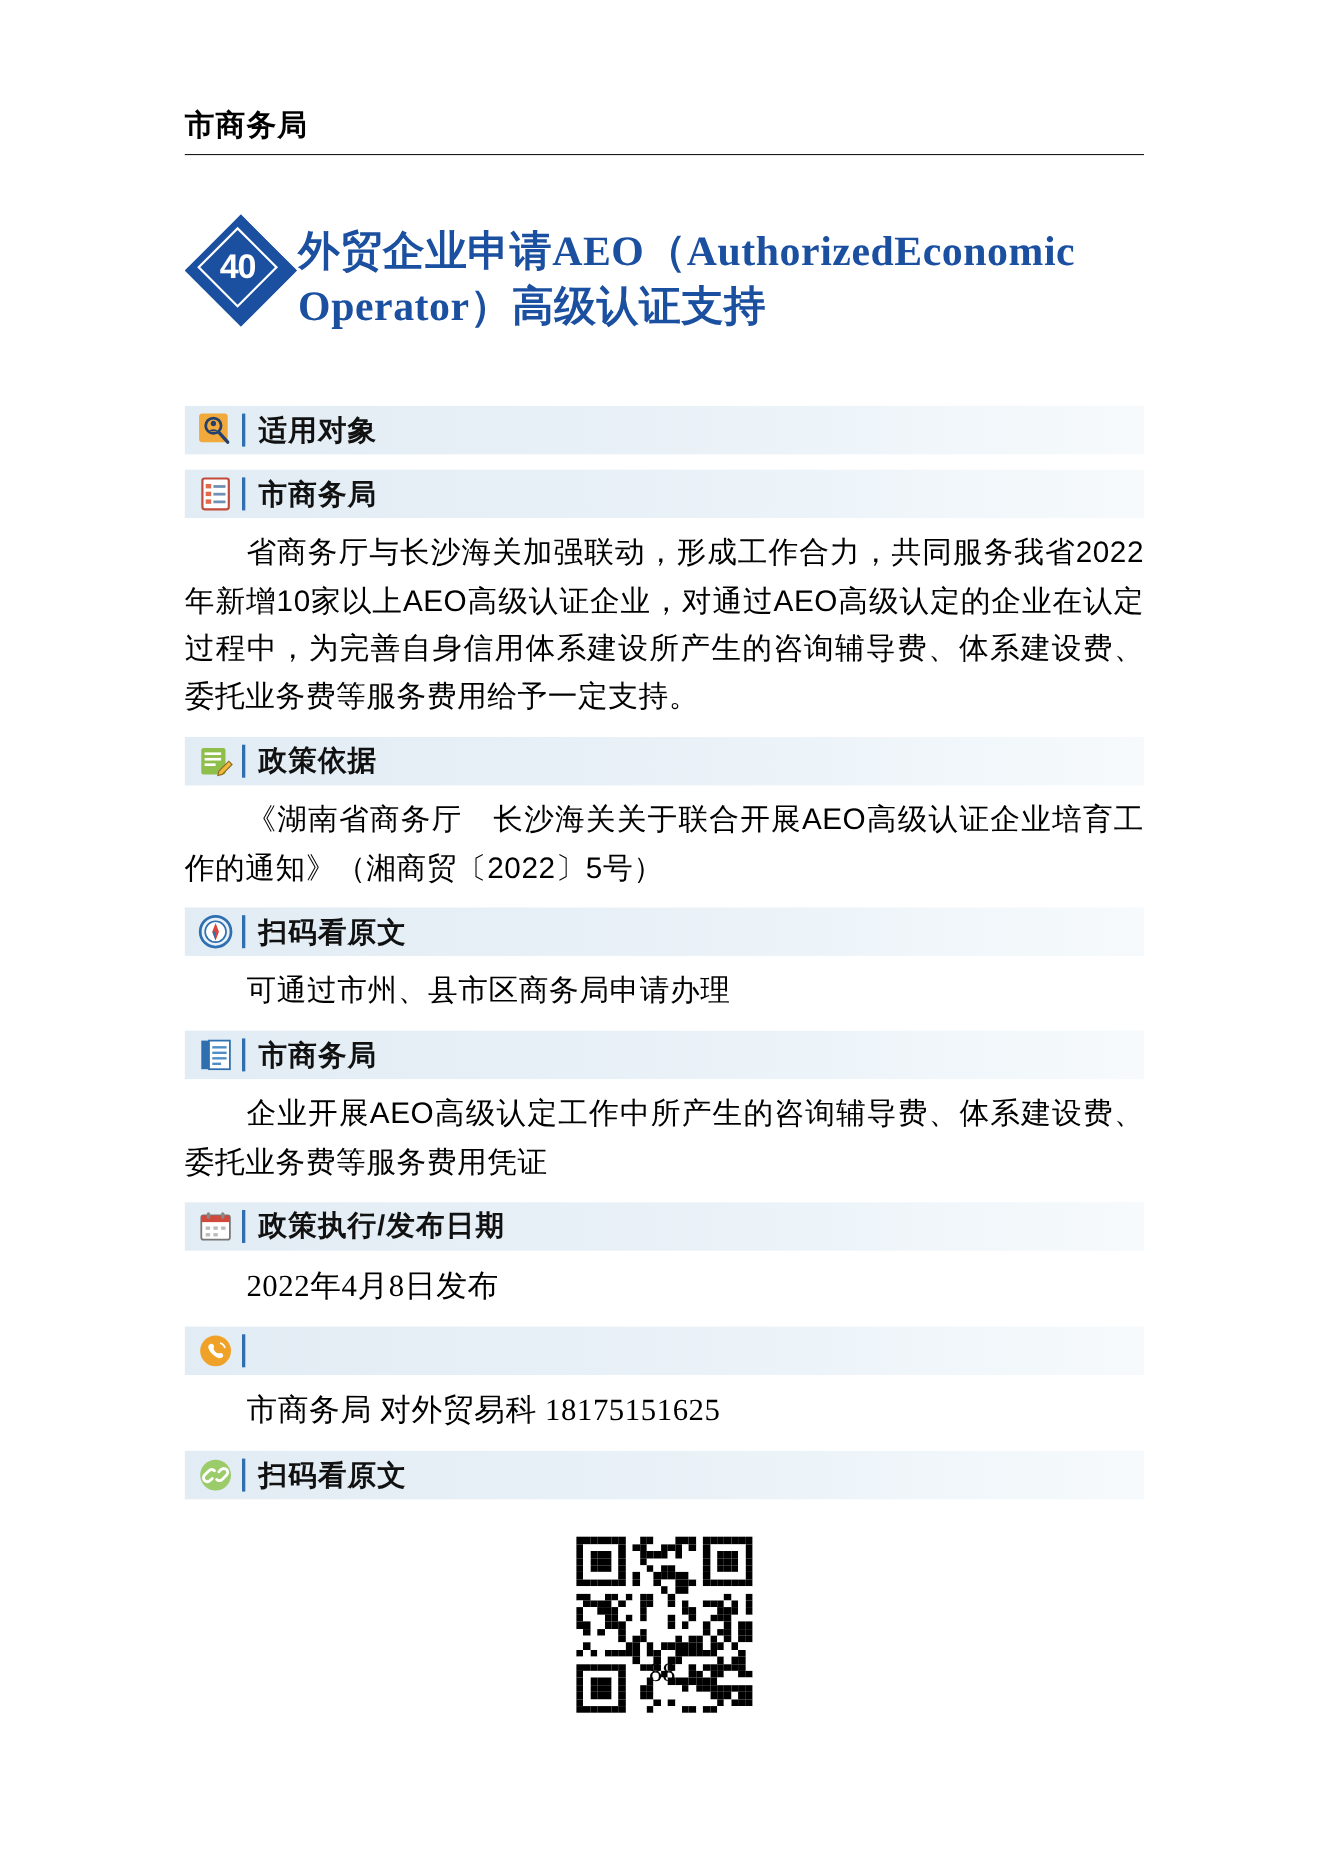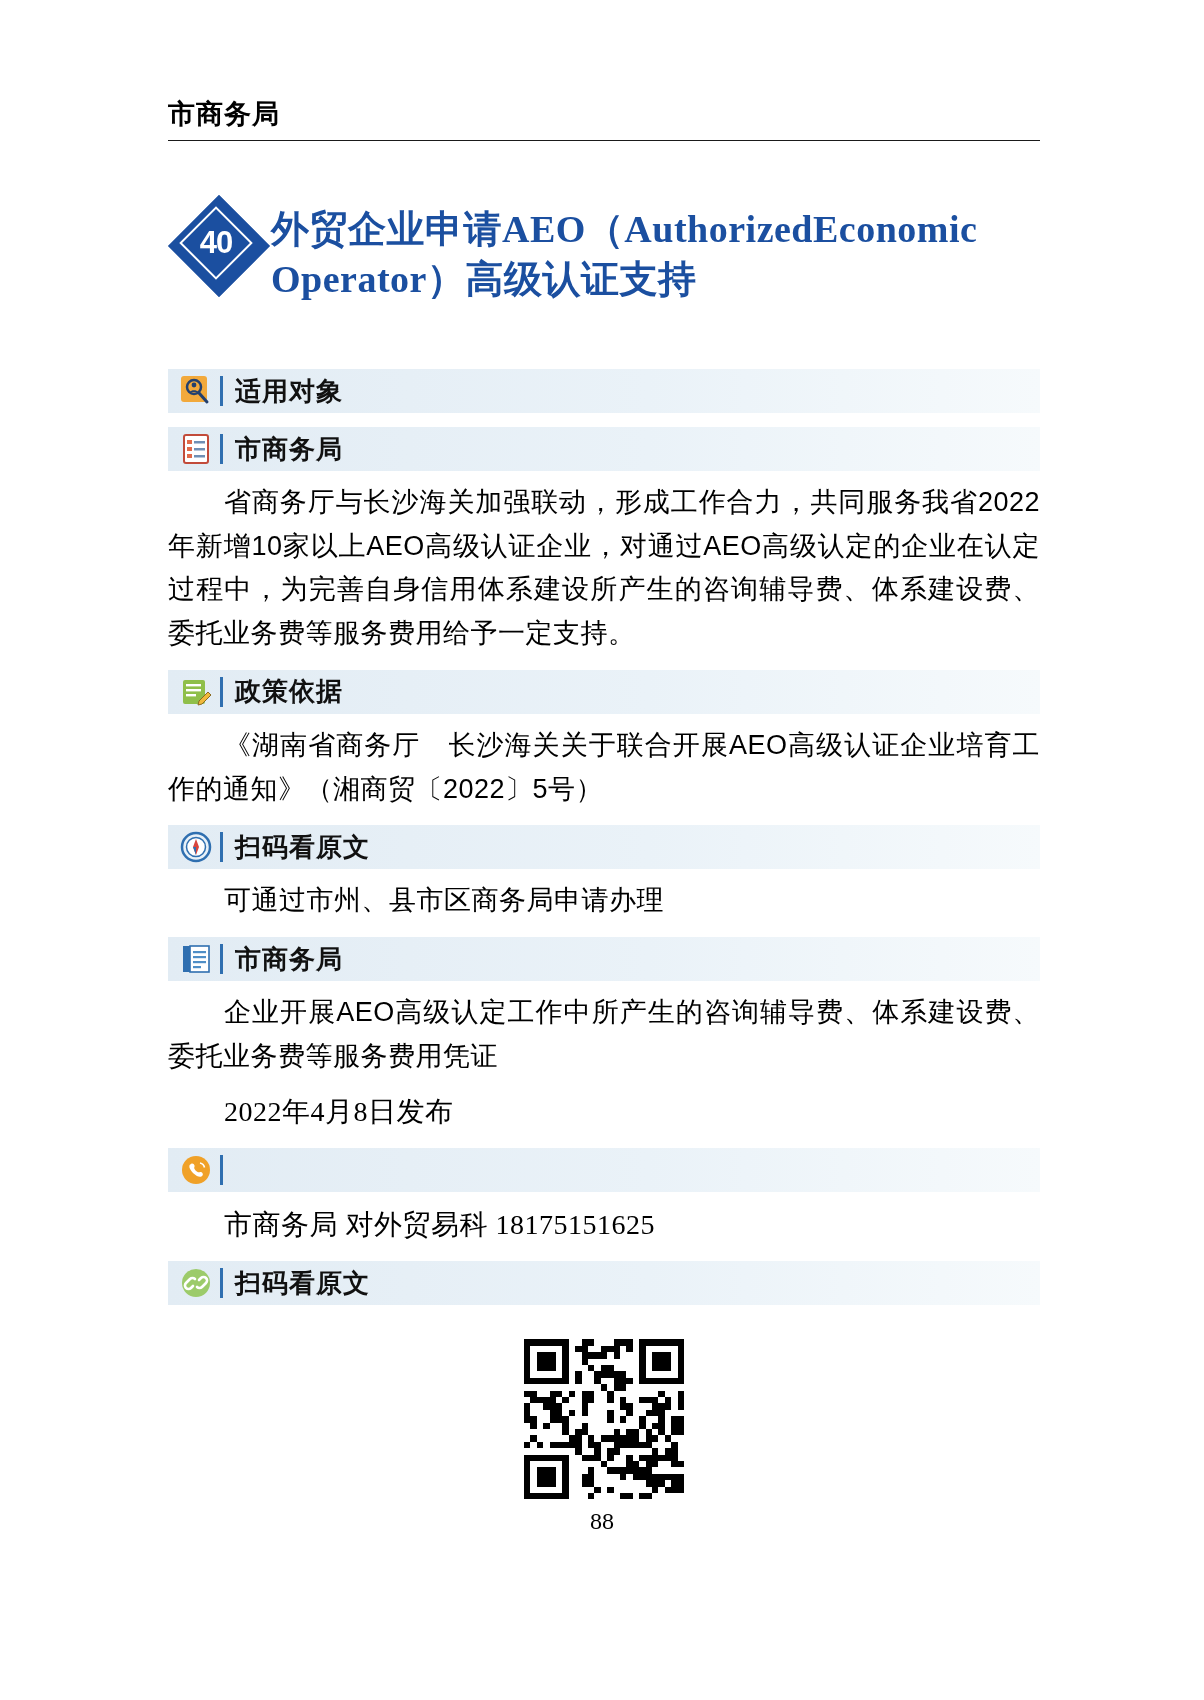--- a/index.html
+++ b/index.html
@@ -275,20 +275,37 @@
           <rect x="14" y="14" width="13" height="2.2" fill="#4f8ec6"></rect>
           <rect x="14" y="19" width="13" height="2.2" fill="#4f8ec6"></rect>
           <rect x="14" y="24" width="8" height="2.2" fill="#4f8ec6"></rect>
         </svg>
       </div>
       <div class="divider"></div>
       <div class="bar-label">市商务局</div>
     </div>
     <p class="para indent">企业开展AEO高级认定工作中所产生的咨询辅导费、体系建设费、委托业务费等服务费用凭证</p>
 
+    <div class="bar">
+      <div class="icon">
+        <svg width="34" height="34" viewBox="0 0 34 34">
+          <rect x="4" y="7" width="26" height="22" rx="2" fill="#ffffff" stroke="#777" stroke-width="1.6"></rect>
+          <rect x="4" y="7" width="26" height="6" fill="#cf4a3c"></rect>
+          <rect x="9" y="4" width="3" height="6" rx="1.5" fill="#888"></rect>
+          <rect x="22" y="4" width="3" height="6" rx="1.5" fill="#888"></rect>
+          <rect x="8" y="17" width="4" height="3" fill="#bbb"></rect>
+          <rect x="15" y="17" width="4" height="3" fill="#bbb"></rect>
+          <rect x="22" y="17" width="4" height="3" fill="#bbb"></rect>
+          <rect x="8" y="23" width="4" height="3" fill="#bbb"></rect>
+          <rect x="15" y="23" width="4" height="3" fill="#bbb"></rect>
+        </svg>
+      </div>
+      <div class="divider"></div>
+      <div class="bar-label">政策执行/发布日期</div>
+    </div>
     <p class="para serif small-indent">2022年4月8日发布</p>
 
     <div class="bar">
       <div class="icon">
         <svg width="34" height="34" viewBox="0 0 34 34">
           <circle cx="17" cy="17" r="14" fill="#f0a128"></circle>
           <path d="M12 11c1.5-1 3 0 3.5 1.5.4 1.2-.6 2-.2 3 .5 1.4 2.3 3.2 3.7 3.7 1 .4 1.8-.6 3-.2C23.5 19.5 24.5 21 23.5 22.5c-1 1.5-3.3 1.6-5.6.4-2.6-1.3-5.5-4.2-6.8-6.8-1.2-2.3-1-4.6.9-5.1z" fill="#ffffff"></path>
           <path d="M21 10c2.5.5 4 2 4.5 4.5" stroke="#ffffff" stroke-width="1.6" fill="none"></path>
         </svg>
       </div>

